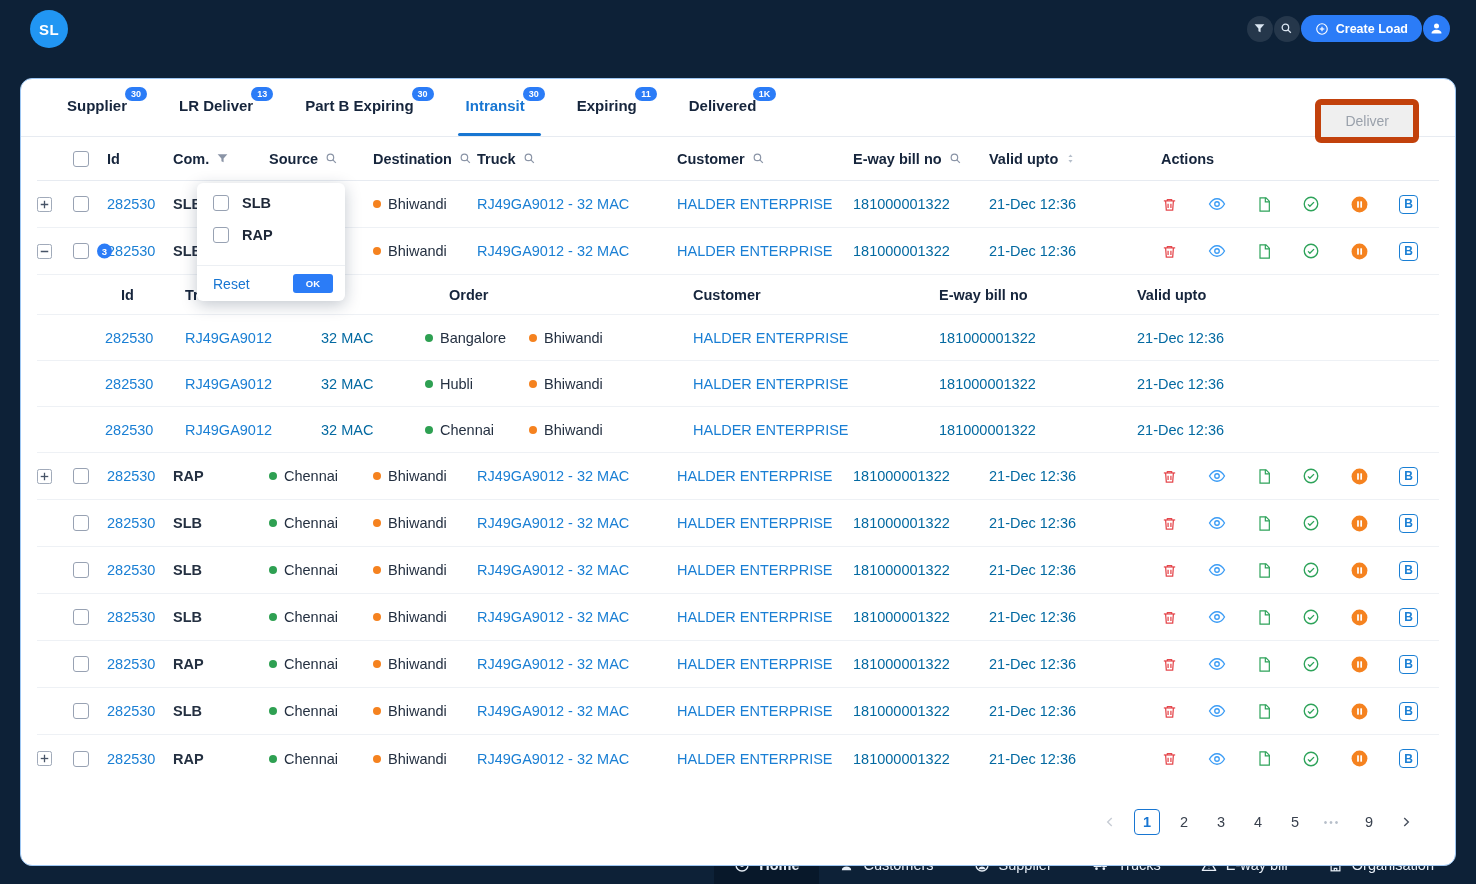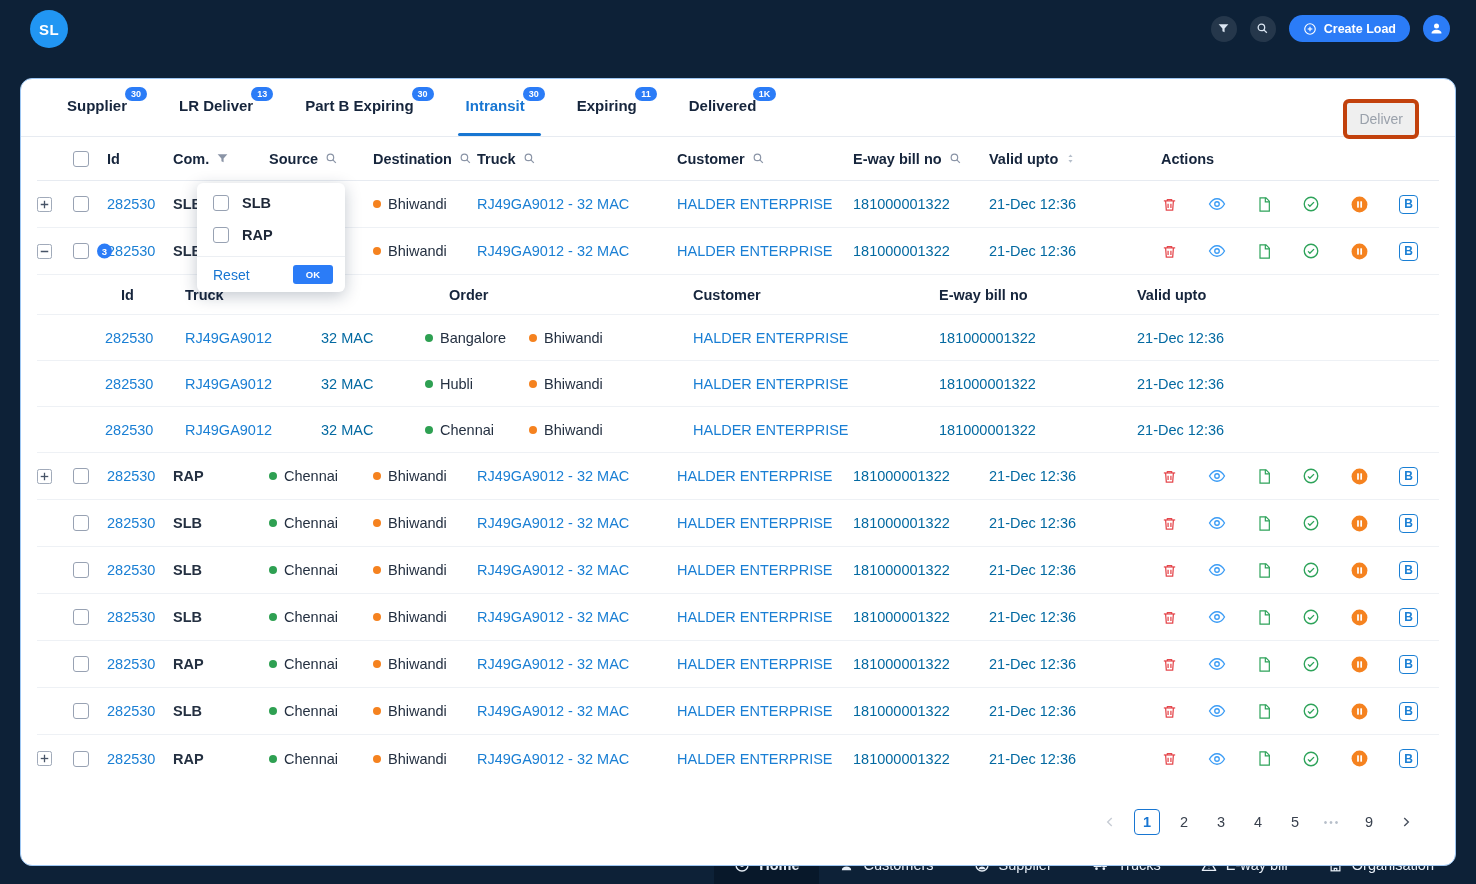--- a/index.html
+++ b/index.html
@@ -2,39 +2,39 @@
 <html><head>
 <meta charset="utf-8">
 <style>
 *{box-sizing:border-box}
 html,body{margin:0;padding:0}
 body{width:1476px;height:884px;overflow:hidden;background:#0d2137;font-family:"Liberation Sans",sans-serif}
 .app{position:relative;width:1476px;height:884px;background:#0d2137}
 
 
 .logo{position:absolute;top:10px;left:30px;width:38px;height:38px;border-radius:50%;background:#2196f3;color:#fff;font-weight:700;font-size:15px;display:flex;align-items:center;justify-content:center;letter-spacing:.3px}
-.top-actions{position:absolute;top:15px;right:26px;display:flex;align-items:center;gap:13px}
+.top-actions{position:absolute;top:15px;right:26px;display:flex;align-items:center;gap:1px}
 .circle-btn{width:26px;height:26px;border-radius:50%;display:flex;align-items:center;justify-content:center;background:rgba(255,255,255,.10);color:#dbe6f2;cursor:pointer}
 .create-load{display:flex;align-items:center;gap:7px;background:#2b7cf7;color:#fff;border:none;border-radius:14px;height:27px;padding:0 14px;font-family:inherit;font-size:12.5px;font-weight:700;cursor:pointer}
 .avatar{width:27px;height:27px;border-radius:50%;background:#2b7cf7;display:flex;align-items:center;justify-content:center;color:#fff;cursor:pointer}
 .nav{position:absolute;bottom:0;right:22px;display:flex;align-items:stretch;color:#e7eef6;font-size:14.5px}
 .nav-item{display:flex;align-items:center;gap:9px;padding:0 20px;height:38px;cursor:pointer;white-space:nowrap}
 .nav-item.active{background:#08182a;font-weight:600}
 .nav-ic{display:flex;align-items:center}
 
 
 .card{position:absolute;top:78px;left:20px;right:20px;bottom:18px;background:#fff;border:1px solid #9dc6f2;border-radius:12px;overflow:hidden}
 
 
 .tabs{display:flex;gap:52px;padding:18px 0 0 46px;height:58px;border-bottom:1px solid #e7ebf1;position:relative}
 .tab{position:relative;font-size:15px;font-weight:600;color:#16253c;cursor:pointer;padding-bottom:14px;white-space:nowrap}
 .tab.active{color:#1876d2}
 .tab.active::after{content:"";position:absolute;left:-8px;right:-16px;bottom:0;height:3px;background:#1876d2;border-radius:2px}
 .tab-badge{position:absolute;top:-10px;right:-20px;background:#2b7cf7;color:#fff;font-size:9px;font-weight:700;border-radius:8px;padding:2.5px 6px;line-height:1}
-.deliver-btn{position:absolute;top:20px;right:36px;background:#efefef;color:#9aa1ab;border:4px solid #c2410c;border-radius:6px;padding:8px 12px;font-size:14px;font-family:inherit;cursor:default}
+.deliver-btn{position:absolute;top:20px;right:36px;background:#efefef;color:#9aa1ab;border:6px solid #c2410c;border-radius:6px;padding:8px 24px;font-size:14px;font-family:inherit;cursor:default}
 
 
 .table{padding:0 16px}
 .grid-main{display:grid;grid-template-columns:36px 34px 66px 96px 104px 104px 200px 176px 136px 132px 1fr;align-items:center}
 .thead{height:44px;border-bottom:1px solid #e7ebf1;font-weight:700;font-size:14.5px;color:#16253c}
 .tr{height:47px;border-bottom:1px solid #eef1f5;font-size:14.5px;color:#243041}
 .hcell{display:flex;align-items:center;gap:7px;white-space:nowrap}
 .td{display:flex;align-items:center;white-space:nowrap}
 .link{color:#1a7fd4;text-decoration:none;cursor:pointer;font-weight:500}
 .val{font-weight:500;color:#0369a1}
@@ -52,21 +52,21 @@
 
 .grid-sub{display:grid;grid-template-columns:68px 80px 120px 120px 104px 160px 248px 200px 1fr;align-items:center}
 .sub-head{height:40px;border-bottom:1px solid #eef1f5;font-weight:700;font-size:14.5px;color:#16253c}
 .sub-tr{height:46px;border-bottom:1px solid #eef1f5;font-size:14.5px;color:#243041}
 .pl16{padding-left:16px}
 .pl24{padding-left:24px}
 
 
 .dropdown{position:absolute;left:176px;top:104px;width:148px;background:#fff;border-radius:6px;box-shadow:0 4px 16px rgba(16,34,64,.25);z-index:30;padding-top:4px}
 .dd-option{display:flex;align-items:center;gap:13px;padding:8px 16px;font-size:14.5px;font-weight:600;color:#1d2737;cursor:pointer}
-.dd-footer{border-top:1px solid #eceff3;display:flex;align-items:center;justify-content:space-between;padding:8px 12px 8px 16px;margin-top:5px}
+.dd-footer{border-top:1px solid #eceff3;display:flex;align-items:center;justify-content:space-between;padding:8px 12px 8px 16px;margin-top:14px}
 .dd-reset{color:#1876d2;font-size:14px;cursor:pointer}
 .dd-ok{background:#2b7cf7;color:#fff;border:none;border-radius:3px;font-size:9.5px;font-weight:700;padding:4px 13px;font-family:inherit;cursor:pointer}
 
 
 .pagination{position:absolute;right:36px;bottom:30px;display:flex;align-items:center;gap:11px;font-size:14.5px;color:#39414e}
 .page{min-width:26px;height:26px;display:flex;align-items:center;justify-content:center;cursor:pointer}
 .page.active{border:1px solid #1876d2;color:#1876d2;border-radius:4px;font-weight:600}
 .page.ellipsis{color:#b6bec9;font-size:10px;letter-spacing:2px;cursor:default}
 .pg-prev{color:#c8cdd5}
 .pg-next{color:#4a5260}

